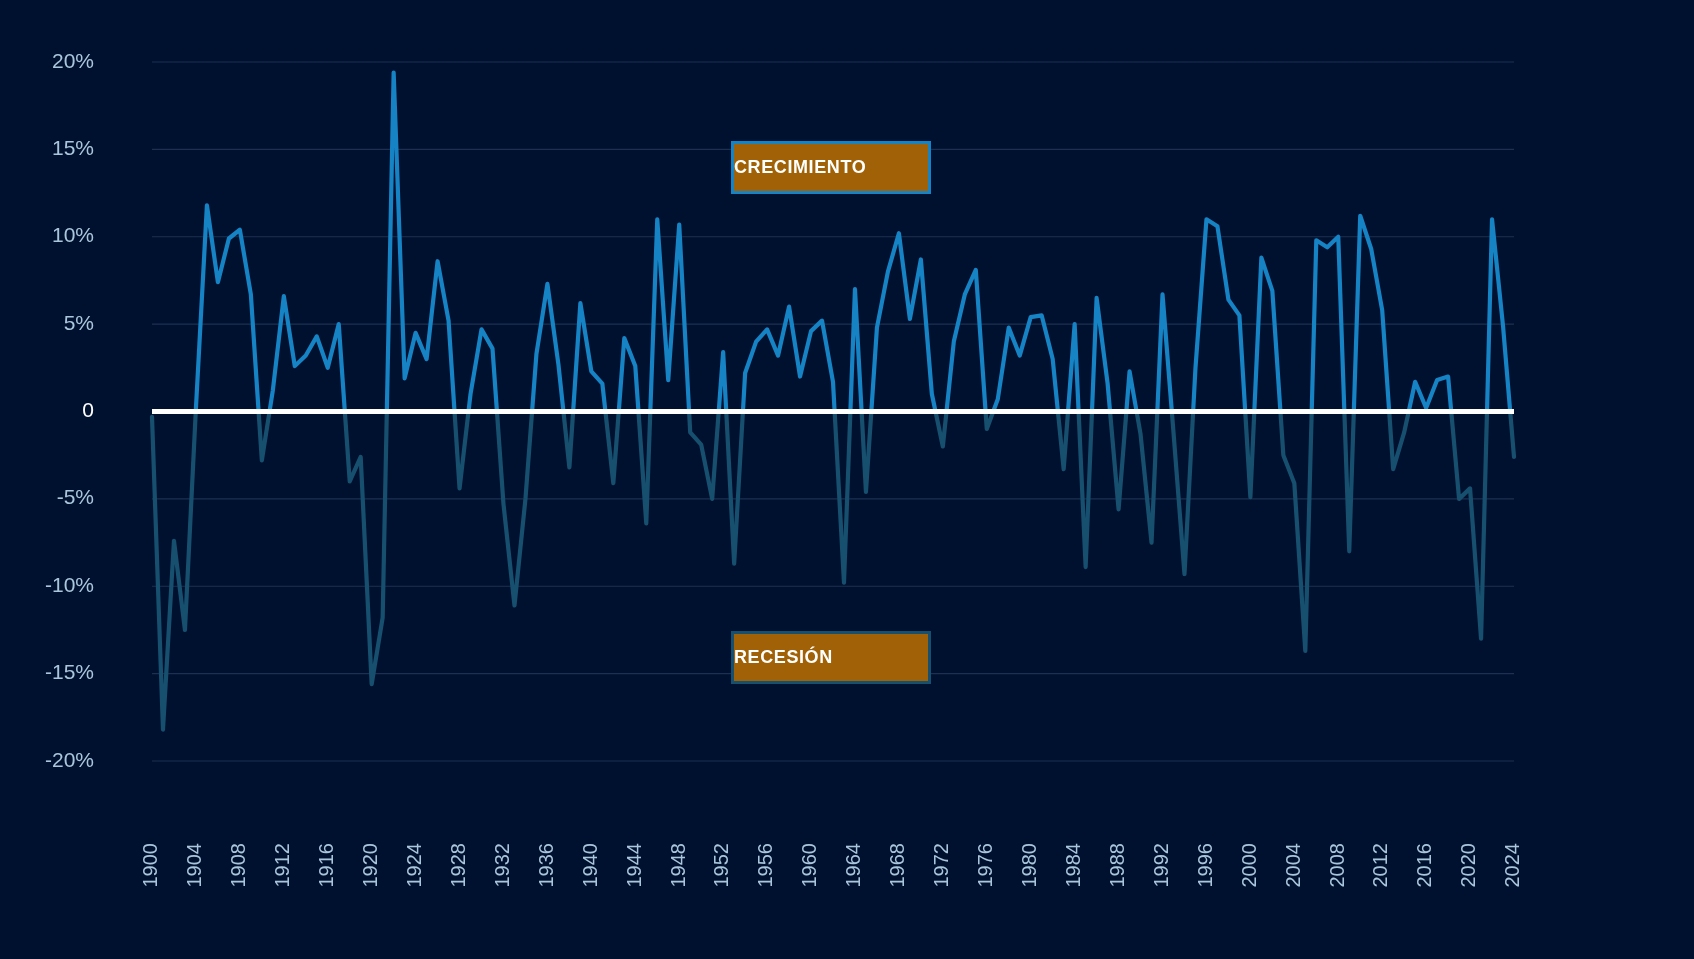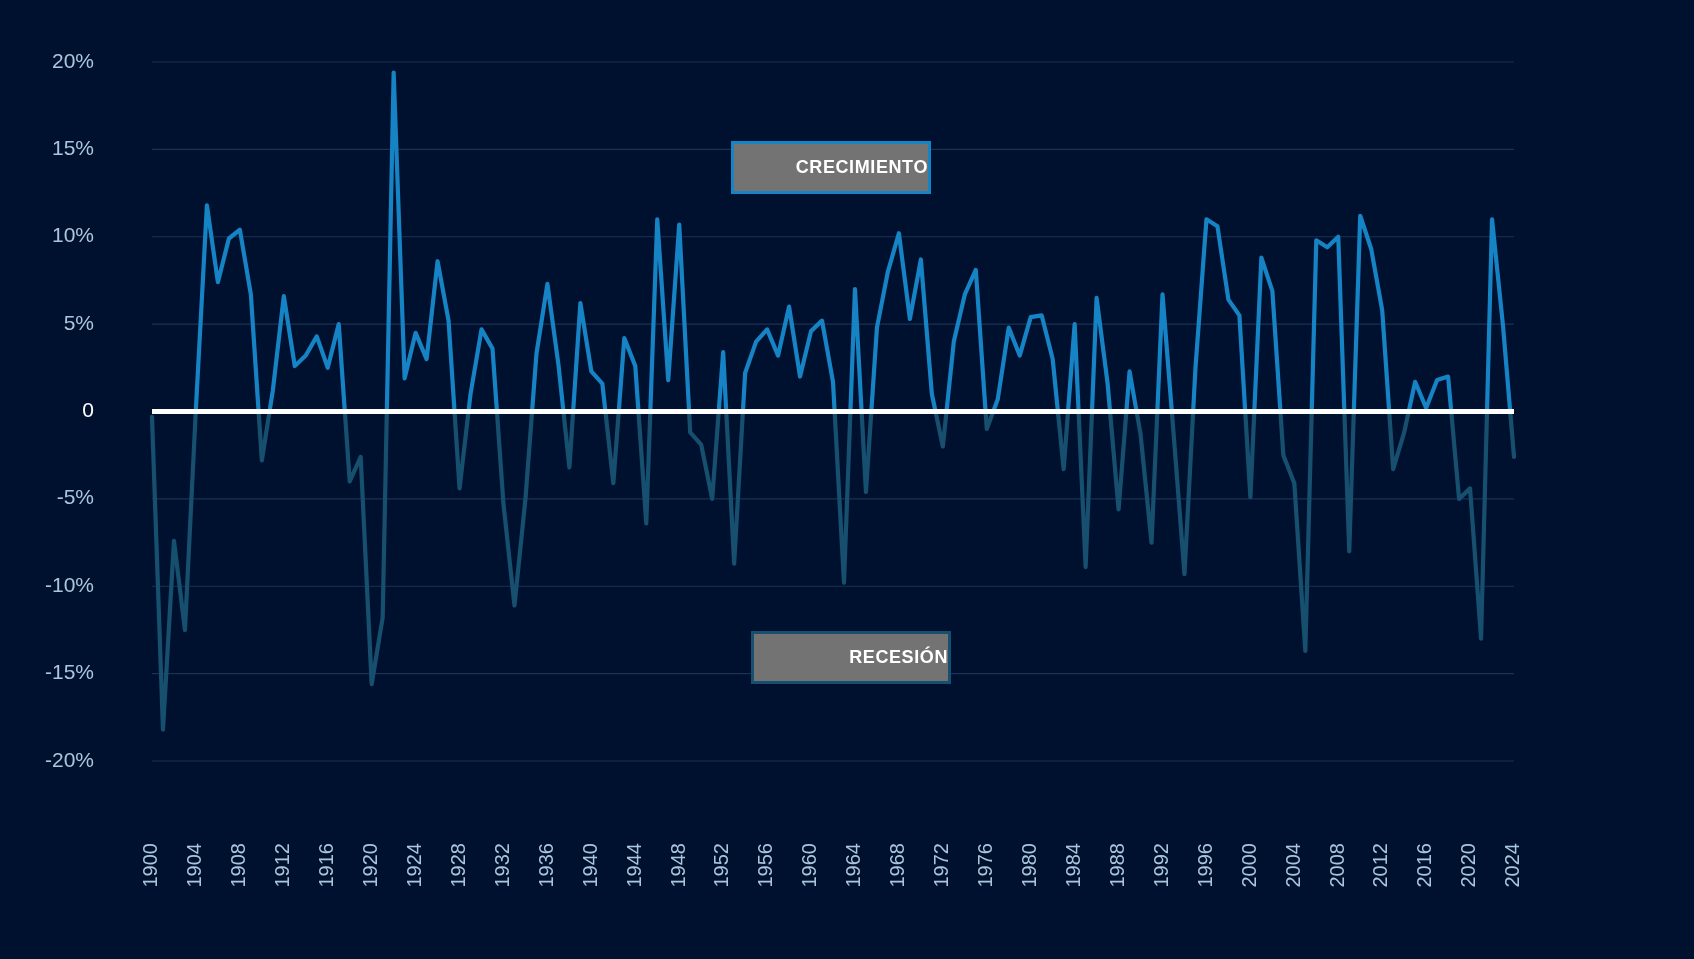--- a/index.html
+++ b/index.html
@@ -23,33 +23,33 @@
     text-anchor:end;dominant-baseline:middle;
   }
   .gridline{stroke:#1d3052;stroke-width:1.2;}
   .zeroline{stroke:#ffffff;stroke-width:5;}
   .series-pos{fill:none;stroke:#1683c4;stroke-width:4.2;stroke-linejoin:round;stroke-linecap:round;}
   .series-neg{fill:none;stroke:#17506f;stroke-width:4.2;stroke-linejoin:round;stroke-linecap:round;}
 
   .anno{
     position:absolute;
     box-sizing:border-box;
-    display:flex;align-items:center;justify-content:flex-end;
-    background:#737373;
+    display:flex;align-items:center;justify-content:flex-start;
+    background:#a16207;
     color:#ffffff;
     font-weight:bold;
     font-size:18px;
     letter-spacing:0.6px;
   }
   .anno-growth{
     left:731px;top:141px;width:200px;height:53px;
     border:3px solid #1683c4;
   }
   .anno-recession{
-    left:751px;top:631px;width:200px;height:53px;
+    left:731px;top:631px;width:200px;height:53px;
     border:3px solid #17506f;
   }
 </style>
 </head>
 <body>
 
 <div id="chart-root">
   <svg class="plot" viewBox="0 0 1694 959">
     <g id="gridlines">
         <line x1="152" x2="1514" y1="62" y2="62" class="gridline"></line>

